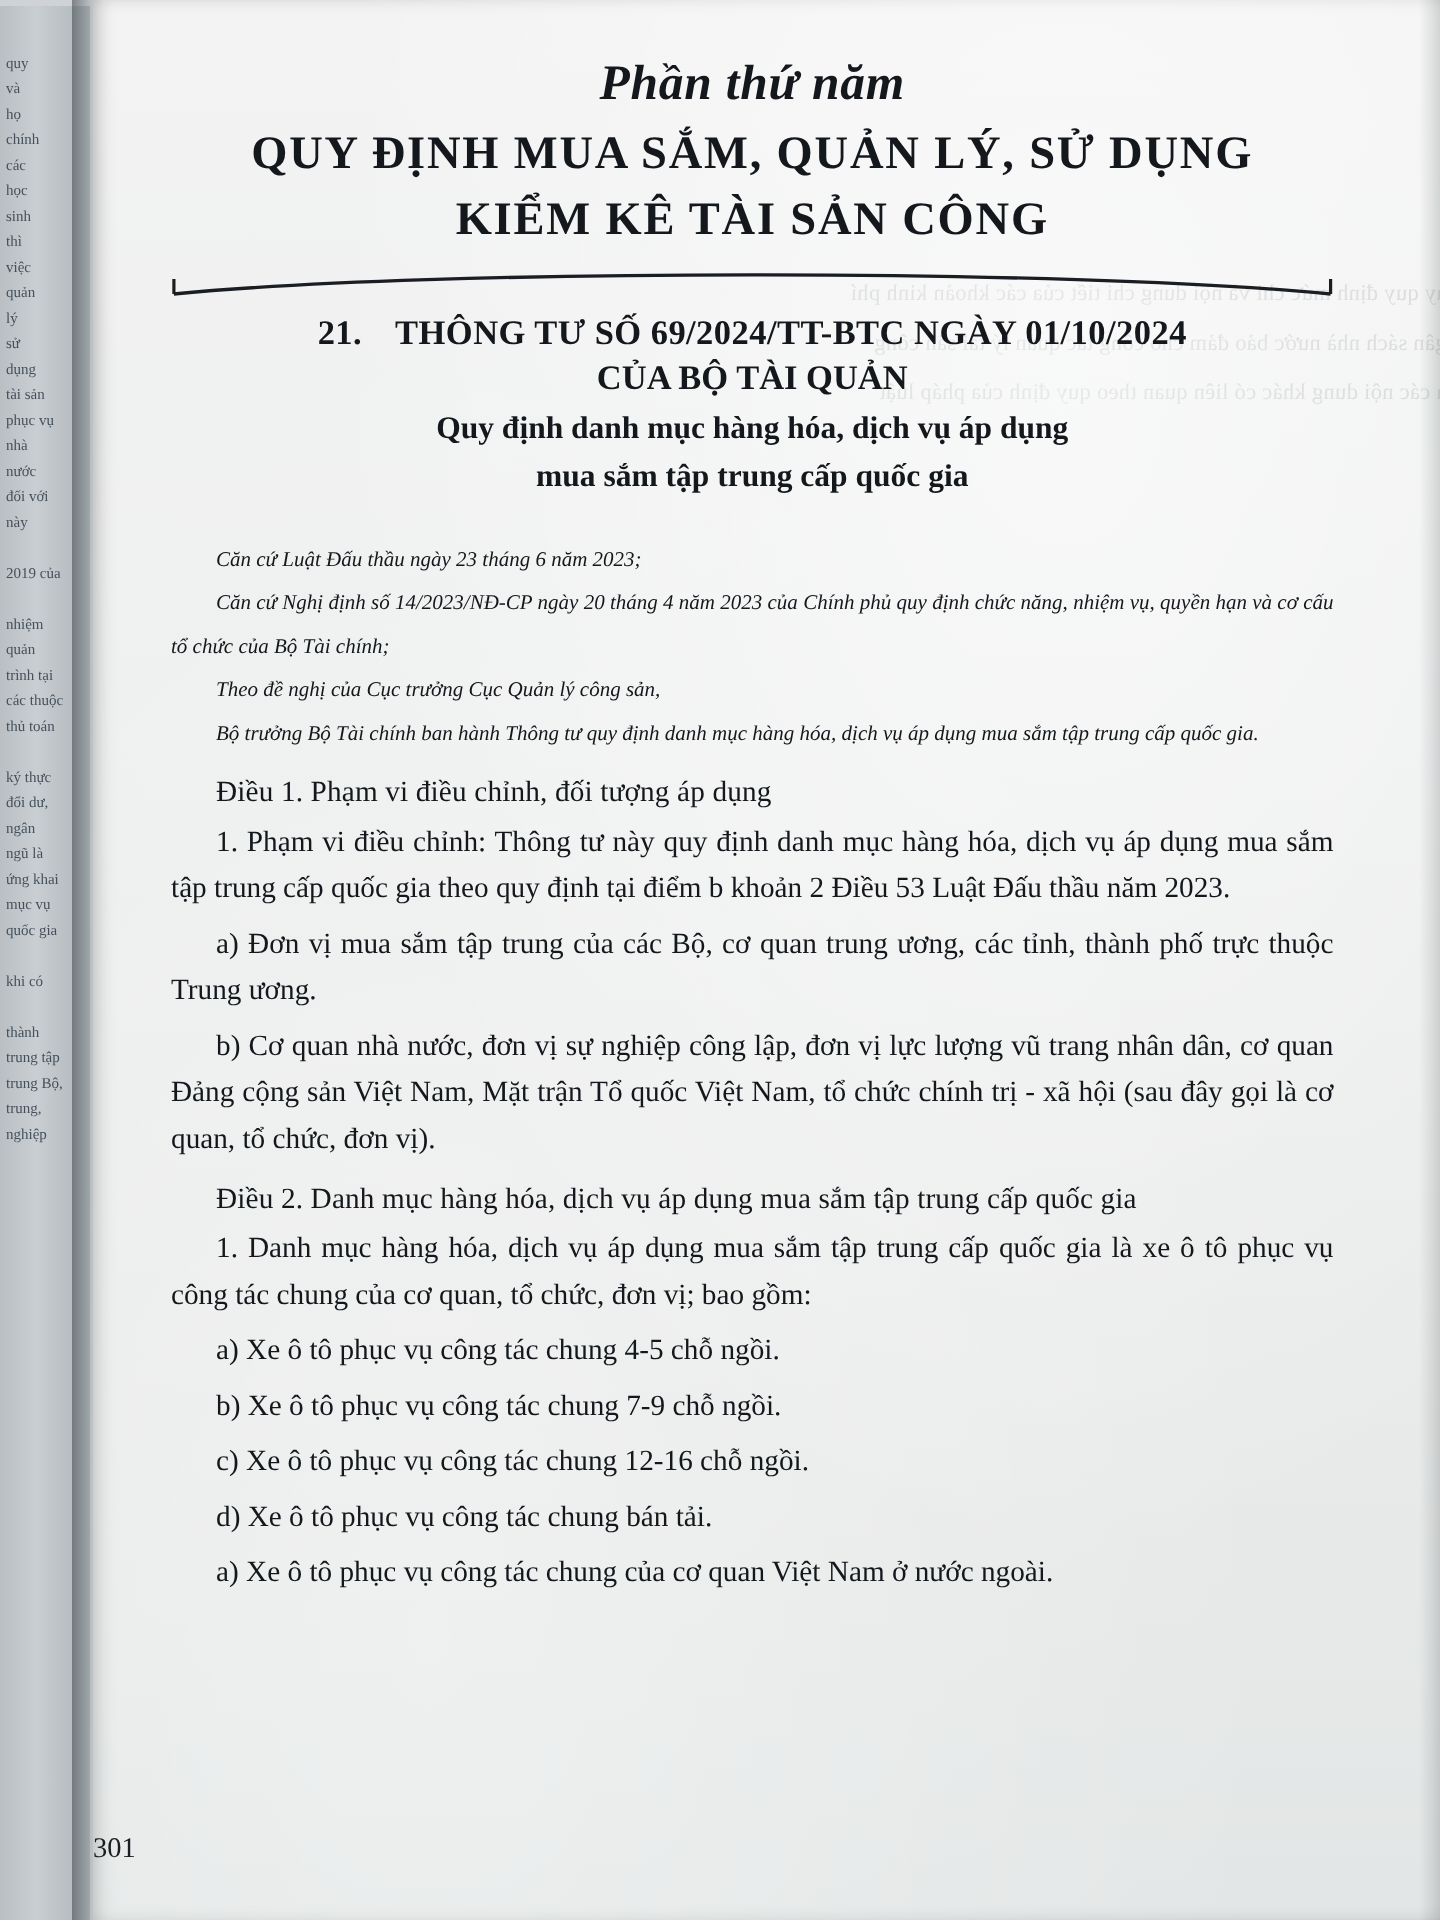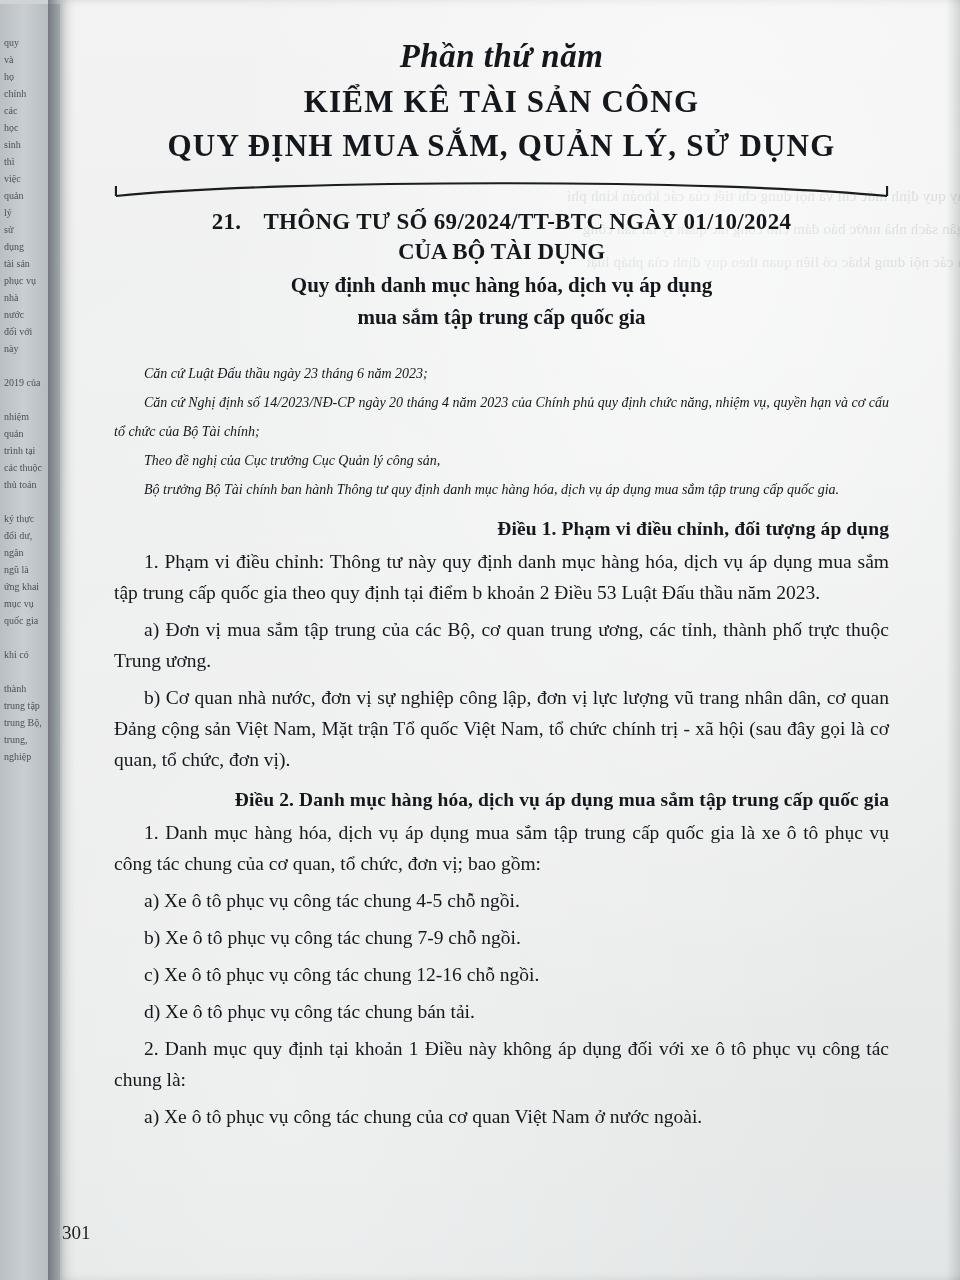--- a/index.html
+++ b/index.html
@@ -127,26 +127,25 @@
   .preamble {
     font-style: italic;
     font-size: 14px;
     line-height: 29px;
     margin-top: 26px;
     text-align: justify;
   }
   .preamble p { margin: 0; text-indent: 30px; }
 
   .article-heading {
-    font-weight: bold;
+    font-weight: normal;
     font-size: 19.5px;
     margin-top: 14px;
     text-indent: 30px;
     letter-spacing: .1px;
-    text-align: right;
   }
   .para {
     font-size: 19.5px;
     line-height: 31px;
     text-align: justify;
     text-indent: 30px;
     margin-top: 6px;
   }
   .para.nojust { text-align: left; }
 
@@ -224,35 +223,35 @@
     <div class="showthrough">này quy định mức chi và nội dung chi tiết của các khoản kinh phí
 ngân sách nhà nước bảo đảm cho công tác quản lý tài sản công
 và các nội dung khác có liên quan theo quy định của pháp luật</div>
     <div class="paper-sheen"></div>
     <div class="right-edge"></div>
   </div>
 
   <div class="content">
 
     <div class="part-title">Phần thứ năm</div>
+    <div class="part-heading">QUY ĐỊNH MUA SẮM, QUẢN LÝ, SỬ DỤNG</div>
     <div class="part-heading">KIỂM KÊ TÀI SẢN CÔNG</div>
-    <div class="part-heading">QUY ĐỊNH MUA SẮM, QUẢN LÝ, SỬ DỤNG</div>
 
     <div class="rule-wrap">
       <svg viewBox="0 0 800 26" preserveAspectRatio="none" aria-hidden="true">
         <path d="M2 19 C 180 2, 620 2, 798 19" fill="none" stroke="#1a1d21" stroke-width="2.2"></path>
         <path d="M2 19 L 2 9" fill="none" stroke="#1a1d21" stroke-width="2.2"></path>
         <path d="M798 19 L 798 9" fill="none" stroke="#1a1d21" stroke-width="2.2"></path>
       </svg>
     </div>
 
     <div class="doc-number-line">
       <span class="num">21.</span><span>THÔNG TƯ SỐ 69/2024/TT-BTC NGÀY 01/10/2024</span>
     </div>
-    <div class="doc-issuer">CỦA BỘ TÀI DỤNG</div>
+    <div class="doc-issuer">CỦA BỘ TÀI QUẢN</div>
     <div class="doc-subtitle">Quy định danh mục hàng hóa, dịch vụ áp dụng</div>
     <div class="doc-subtitle" style="margin-top:0">mua sắm tập trung cấp quốc gia</div>
 
     <div class="preamble">
       <p>Căn cứ Luật Đấu thầu ngày 23 tháng 6 năm 2023;</p>
       <p>Căn cứ Nghị định số 14/2023/NĐ-CP ngày 20 tháng 4 năm 2023 của Chính phủ quy định chức năng, nhiệm vụ, quyền hạn và cơ cấu tổ chức của Bộ Tài chính;</p>
       <p>Theo đề nghị của Cục trưởng Cục Quản lý công sản,</p>
       <p>Bộ trưởng Bộ Tài chính ban hành Thông tư quy định danh mục hàng hóa, dịch vụ áp dụng mua sắm tập trung cấp quốc gia.</p>
     </div>
 
@@ -260,19 +259,18 @@
     <div class="para">1. Phạm vi điều chỉnh: Thông tư này quy định danh mục hàng hóa, dịch vụ áp dụng mua sắm tập trung cấp quốc gia theo quy định tại điểm b khoản 2 Điều 53 Luật Đấu thầu năm 2023.</div>
     <div class="para">a) Đơn vị mua sắm tập trung của các Bộ, cơ quan trung ương, các tỉnh, thành phố trực thuộc Trung ương.</div>
     <div class="para">b) Cơ quan nhà nước, đơn vị sự nghiệp công lập, đơn vị lực lượng vũ trang nhân dân, cơ quan Đảng cộng sản Việt Nam, Mặt trận Tổ quốc Việt Nam, tổ chức chính trị - xã hội (sau đây gọi là cơ quan, tổ chức, đơn vị).</div>
 
     <div class="article-heading">Điều 2. Danh mục hàng hóa, dịch vụ áp dụng mua sắm tập trung cấp quốc gia</div>
     <div class="para">1. Danh mục hàng hóa, dịch vụ áp dụng mua sắm tập trung cấp quốc gia là xe ô tô phục vụ công tác chung của cơ quan, tổ chức, đơn vị; bao gồm:</div>
     <div class="para nojust">a) Xe ô tô phục vụ công tác chung 4-5 chỗ ngồi.</div>
     <div class="para nojust">b) Xe ô tô phục vụ công tác chung 7-9 chỗ ngồi.</div>
     <div class="para nojust">c) Xe ô tô phục vụ công tác chung 12-16 chỗ ngồi.</div>
     <div class="para nojust">d) Xe ô tô phục vụ công tác chung bán tải.</div>
-    <div class="para">2. Danh mục quy định tại khoản 1 Điều này không áp dụng đối với xe ô tô phục vụ công tác chung là:</div>
     <div class="para nojust">a) Xe ô tô phục vụ công tác chung của cơ quan Việt Nam ở nước ngoài.</div>
 
     <div class="folio">301</div>
   </div>
 
 </div>
 
 </body></html>

